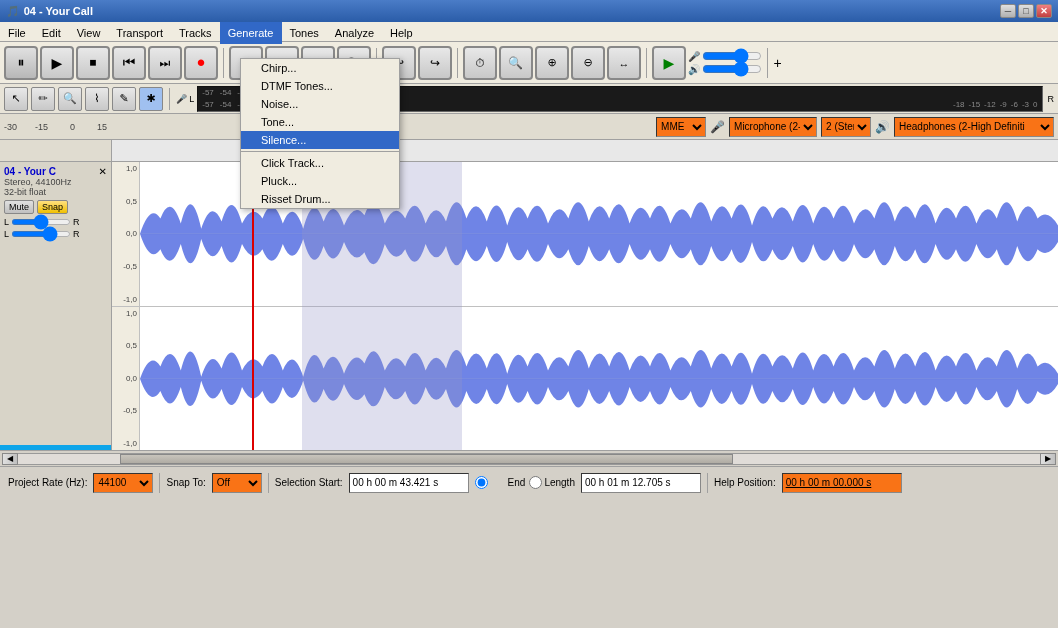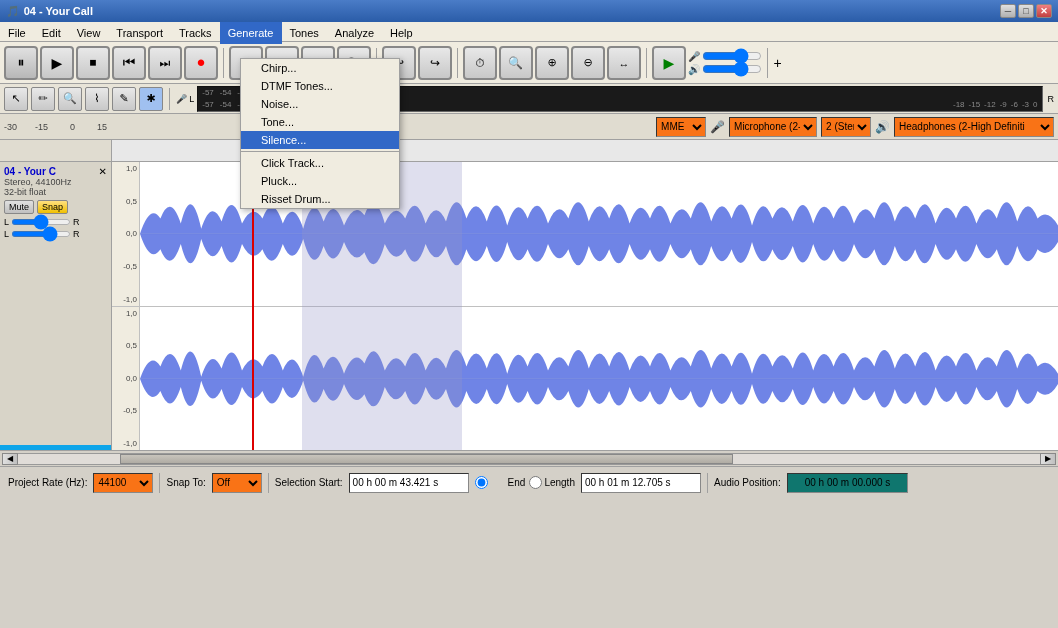--- a/index.html
+++ b/index.html
@@ -354,22 +354,22 @@
     </label>
     <label style="display:flex; align-items:center; gap:2px; font-size:10px;">
       <input type="radio" name="endlen" style="">
       <span>Length</span>
     </label>
   </div>
   <div style="background:white; border:1px inset #888; height:20px; padding:0 3px; display:flex; align-items:center; font-size:10px; min-width:120px;">
     <span>00 h 01 m 12.705 s</span>
   </div>
   <div style="width:1px; height:20px; background:#a0a0a0;"></div>
-  <span>Audio Position:</span>
-  <div style="background:#0f766e; border:1px inset #888; height:20px; padding:0 17px; display:flex; align-items:center; font-size:10px; min-width:120px;">
+  <span>Help Position:</span>
+  <div style="background:#f97316; border:1px inset #888; height:20px; padding:0 3px; display:flex; align-items:center; font-size:10px; min-width:120px;text-decoration:underline;">
     <span>00 h 00 m 00.000 s</span>
   </div>
 </div>
 
 <div id="generate-menu">
   <div class="menu-option">Chirp...</div>
   <div class="menu-option">DTMF Tones...</div>
   <div class="menu-option">Noise...</div>
   <div class="menu-option">Tone...</div>
   <div class="menu-option highlighted">Silence...</div>

